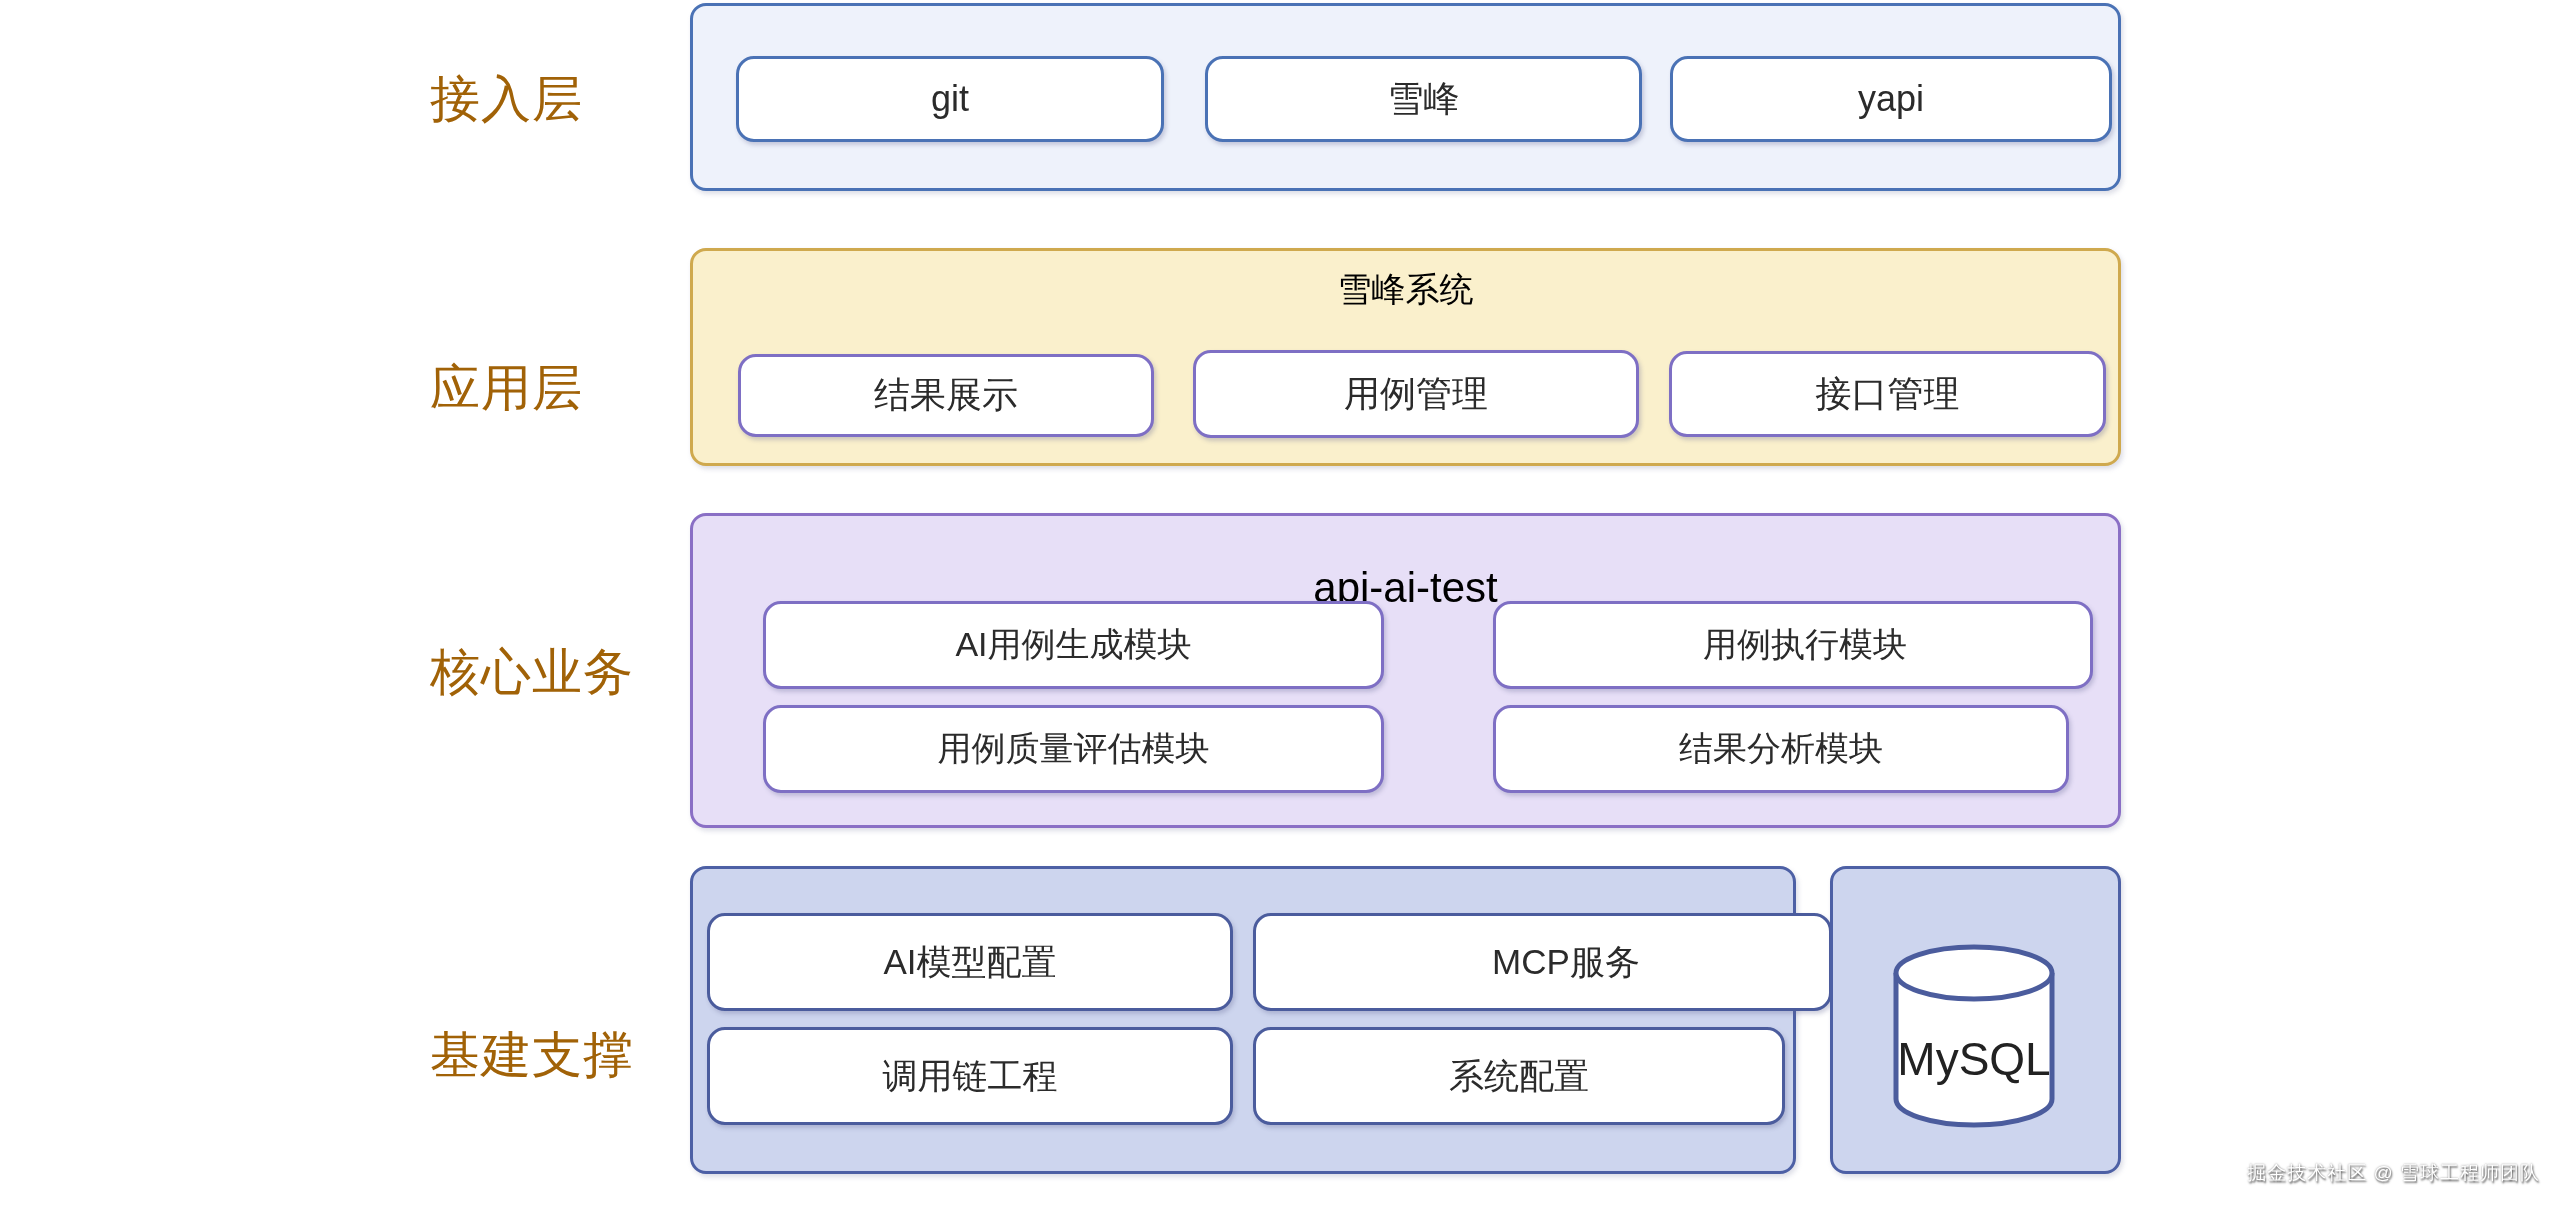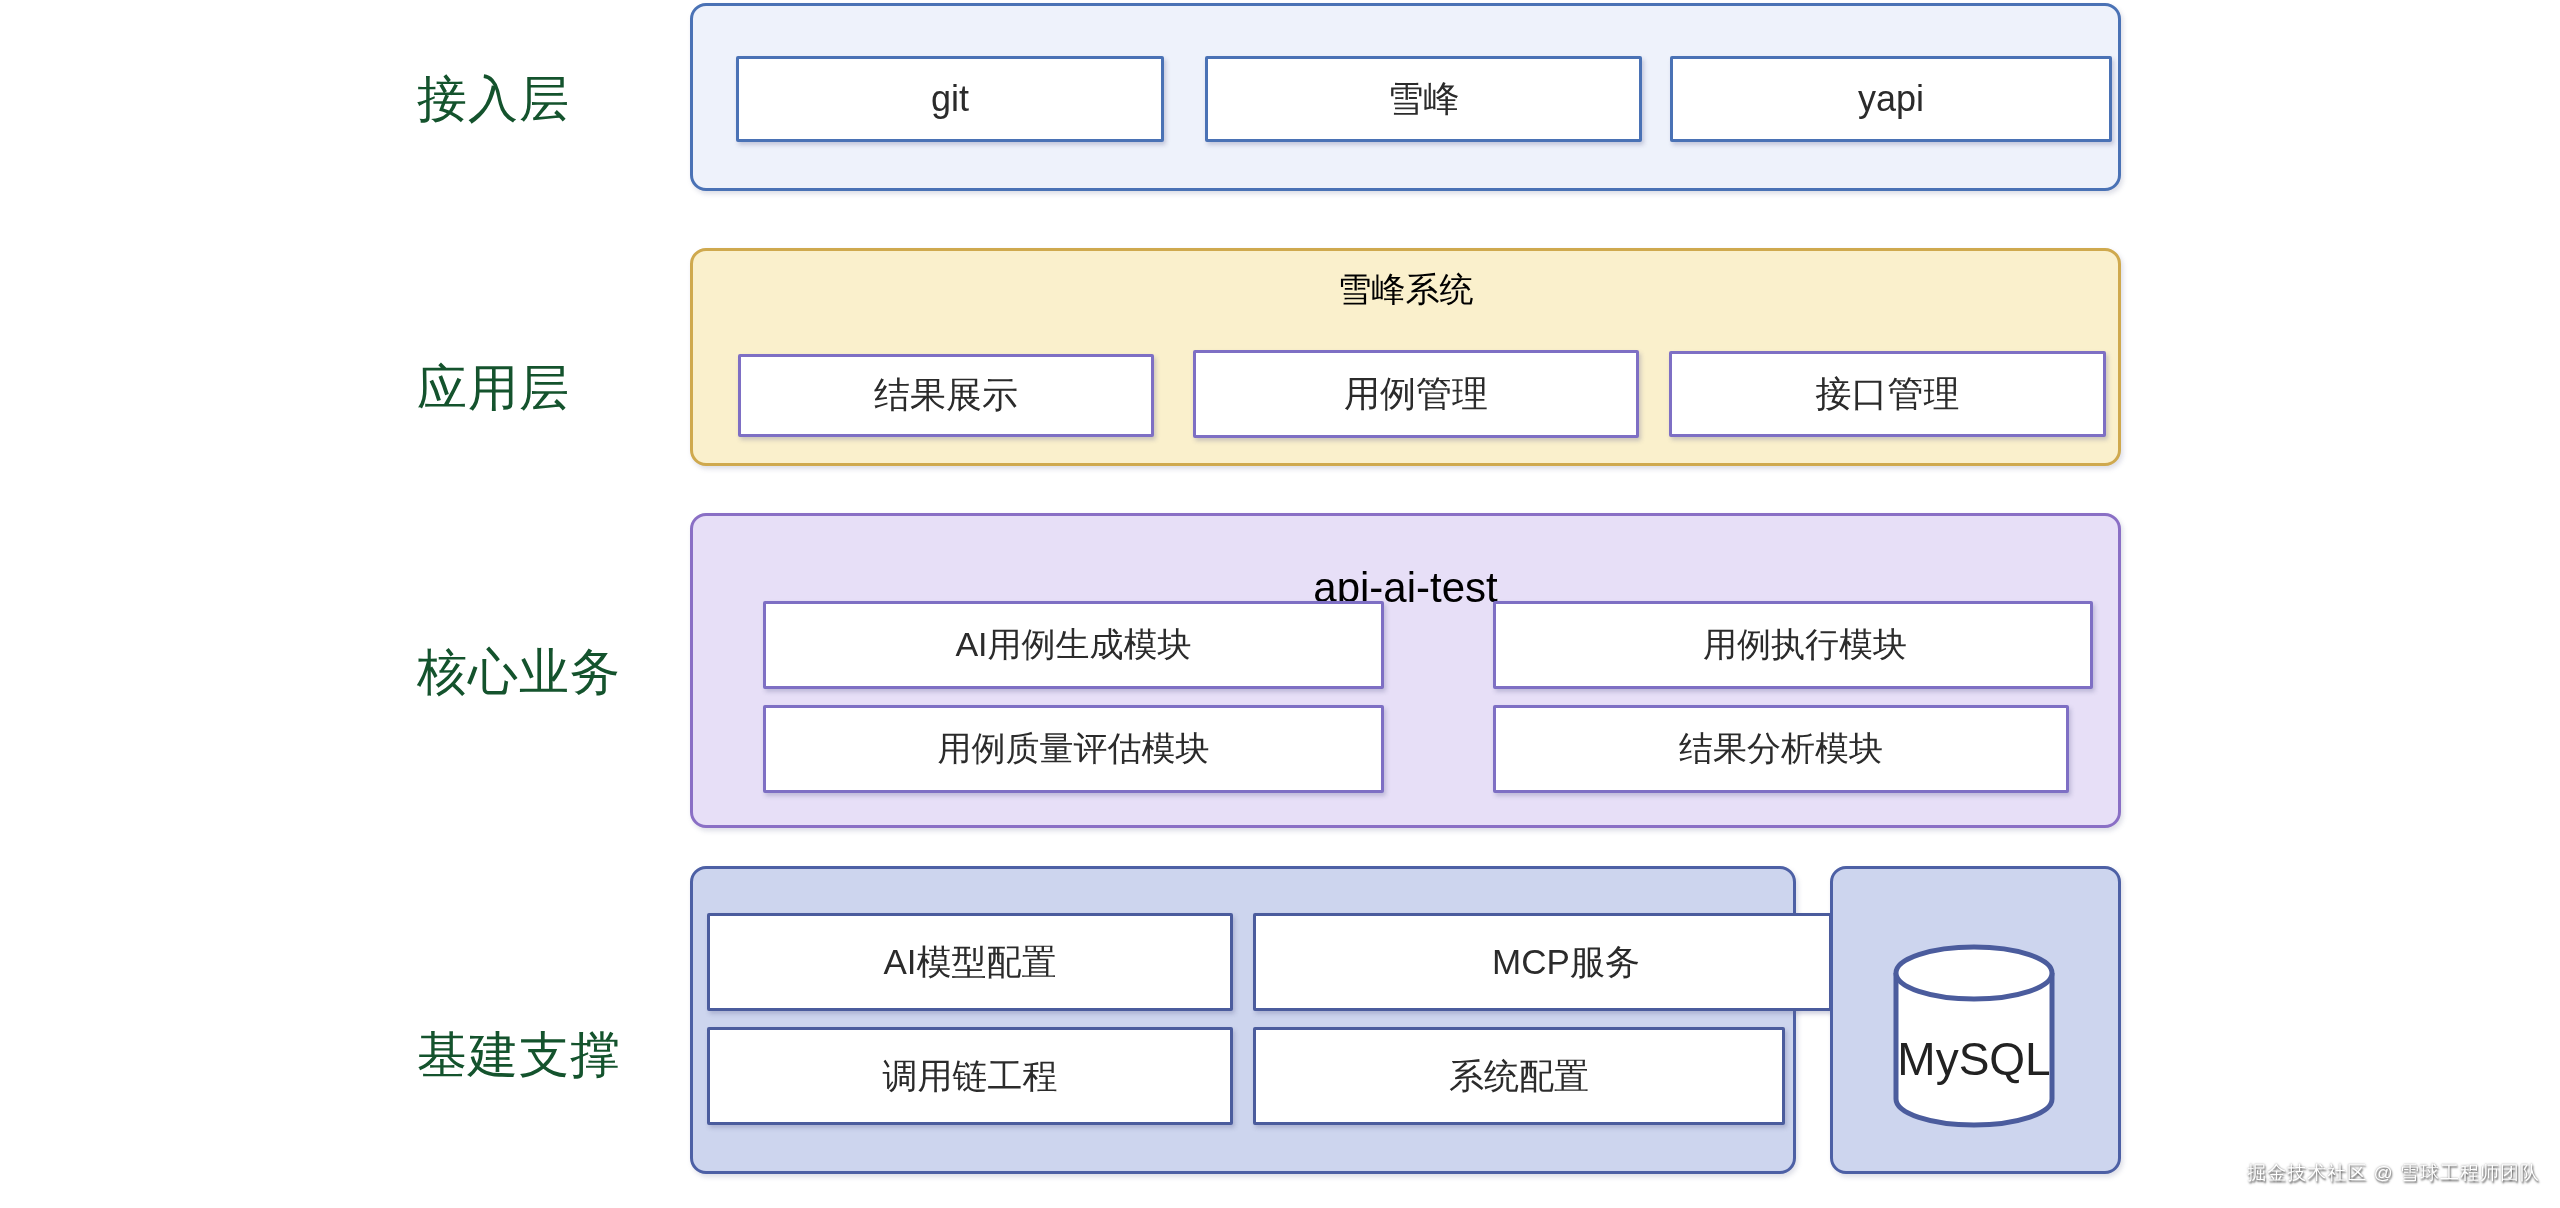--- a/index.html
+++ b/index.html
@@ -1,39 +1,39 @@
 <!DOCTYPE html>
 <html><head>
 <meta charset="utf-8">
 <style>
   html,body{margin:0;padding:0;background:#ffffff;}
   body{font-family:"Liberation Sans","DejaVu Sans",sans-serif;}
   .canvas{position:relative;width:2560px;height:1208px;background:#ffffff;overflow:hidden;}
 
   
-  .layer-label{position:absolute;left:417px;font-size:50px;font-weight:500;color:#14532d;letter-spacing:1px;white-space:nowrap;}
+  .layer-label{position:absolute;left:430px;font-size:50px;font-weight:500;color:#a16207;letter-spacing:1px;white-space:nowrap;}
   #lbl-access{top:66px}
   #lbl-app{top:355px}
   #lbl-core{top:639px}
   #lbl-infra{top:1022px}
 
   
   .container{position:absolute;border:3px solid;border-radius:16px;box-shadow:2px 3px 5px rgba(100,105,145,.22);}
   #c-access{left:690px;top:3px;width:1425px;height:182px;background:#eef2fb;border-color:#4a72b5;}
   #c-app{left:690px;top:248px;width:1425px;height:212px;background:#faf0cc;border-color:#cfa94e;}
   #c-core{left:690px;top:513px;width:1425px;height:309px;background:#e7dff7;border-color:#8a6fc5;}
   #c-infra{left:690px;top:866px;width:1100px;height:302px;background:#cdd5ee;border-color:#4d60a5;}
   #c-db{left:1830px;top:866px;width:285px;height:302px;background:#cdd5ee;border-color:#4d60a5;}
 
   .container-title{position:absolute;left:0;width:100%;text-align:center;color:#000000;font-weight:500;}
   #t-app{top:16px;font-size:34px;}
   #t-core{top:20px;font-size:42px;margin-top:28px;}
 
   
-  .node{position:absolute;background:#ffffff;border:3px solid;border-radius:2px;display:flex;align-items:center;justify-content:center;color:#2b2b2b;box-shadow:2px 3px 4px rgba(95,100,145,.30);}
+  .node{position:absolute;background:#ffffff;border:3px solid;border-radius:18px;display:flex;align-items:center;justify-content:center;color:#2b2b2b;box-shadow:2px 3px 4px rgba(95,100,145,.30);}
   .node span{white-space:nowrap;}
   .b-blue{border-color:#4a72b5;}
   .b-purple{border-color:#7e6fc4;}
   .b-indigo{border-color:#4b5c9d;}
   .f36{font-size:36px;} .f34{font-size:34px;} .f35{font-size:35px;}
 
   
   #n-git{left:43px;top:50px;width:422px;height:80px;}
   #n-xuefeng{left:512px;top:50px;width:431px;height:80px;}
   #n-yapi{left:977px;top:50px;width:436px;height:80px;}

